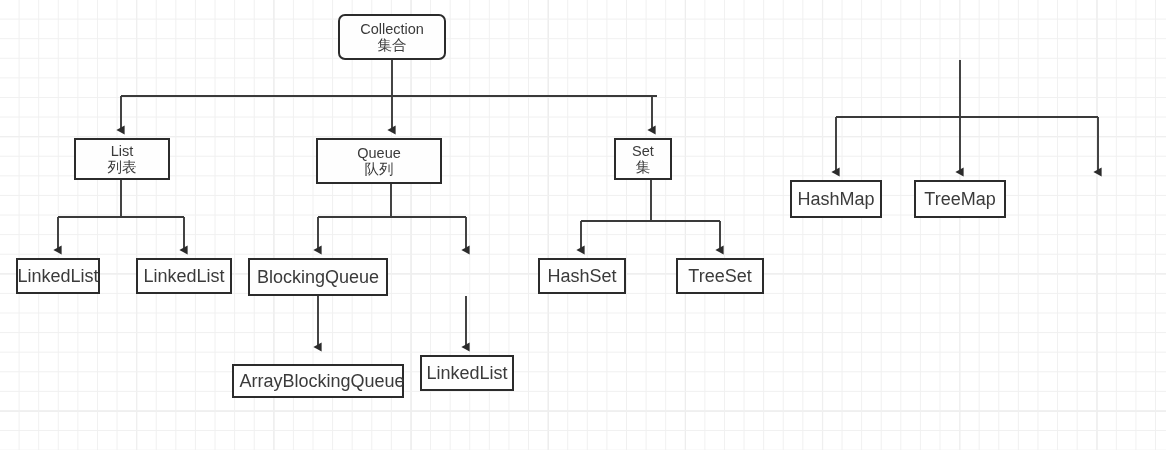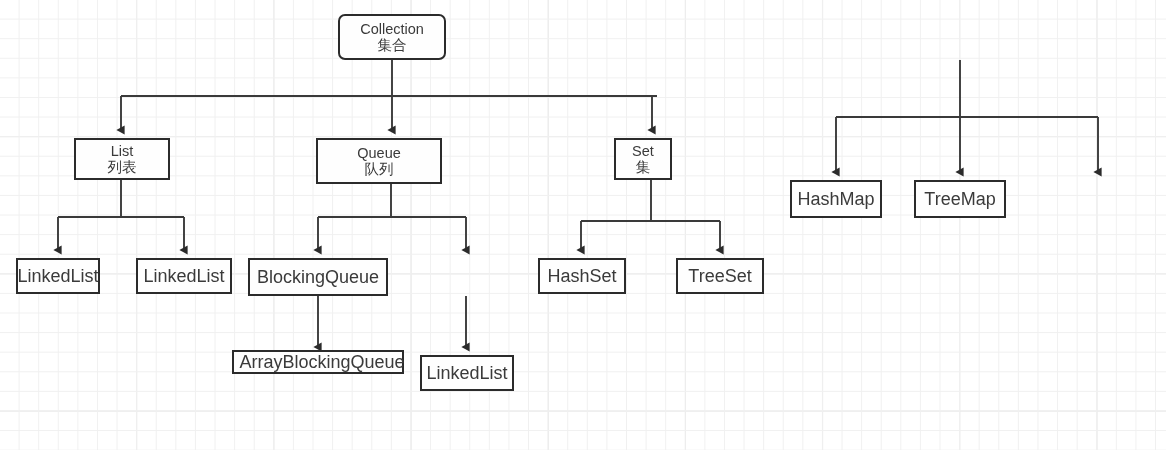--- a/index.html
+++ b/index.html
@@ -137,21 +137,21 @@
 
 
   <div class="node single" style="left:538px; top:258px; width:88px; height:36px;">
     <span class="en">HashSet</span>
   </div>
 
   <div class="node single" style="left:676px; top:258px; width:88px; height:36px;">
     <span class="en">TreeSet</span>
   </div>
 
-  <div class="node single" style="left:232px; top:350px; width:172px; height:24px;padding-left:8px;">
+  <div class="node single" style="left:232px; top:364px; width:172px; height:34px;padding-left:8px;">
     <span class="en">ArrayBlockingQueue</span>
   </div>
 
   <div class="node single" style="left:420px; top:355px; width:94px; height:36px;">
     <span class="en">LinkedList</span>
   </div>
 
 
   <div class="node single" style="left:790px; top:180px; width:92px; height:38px;">
     <span class="en">HashMap</span>

